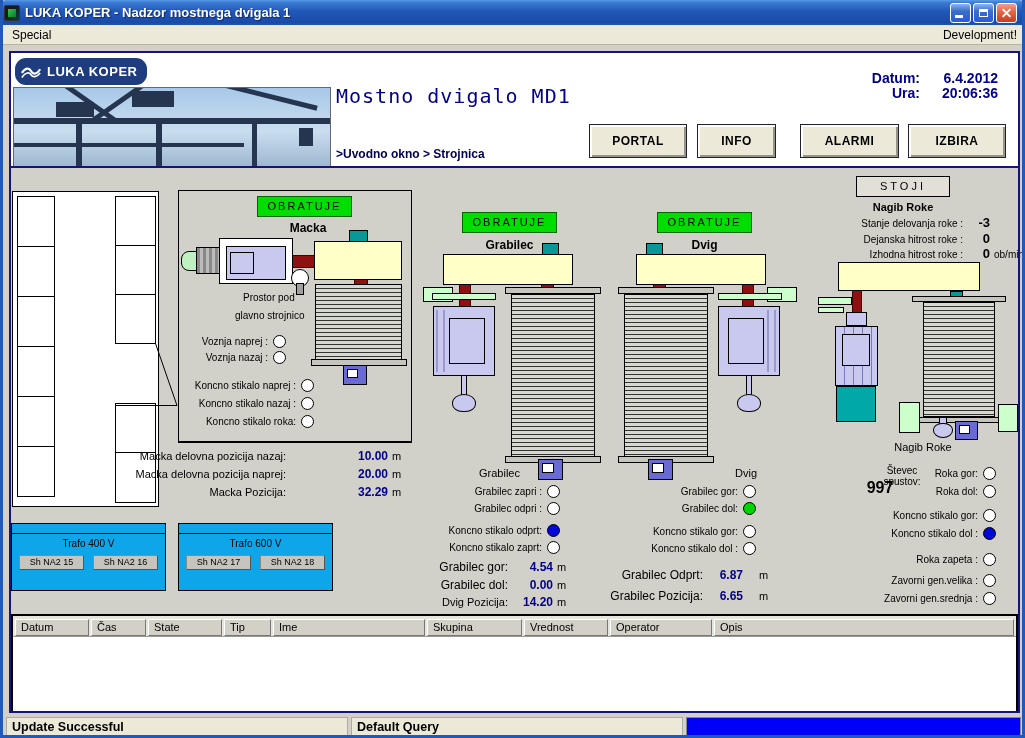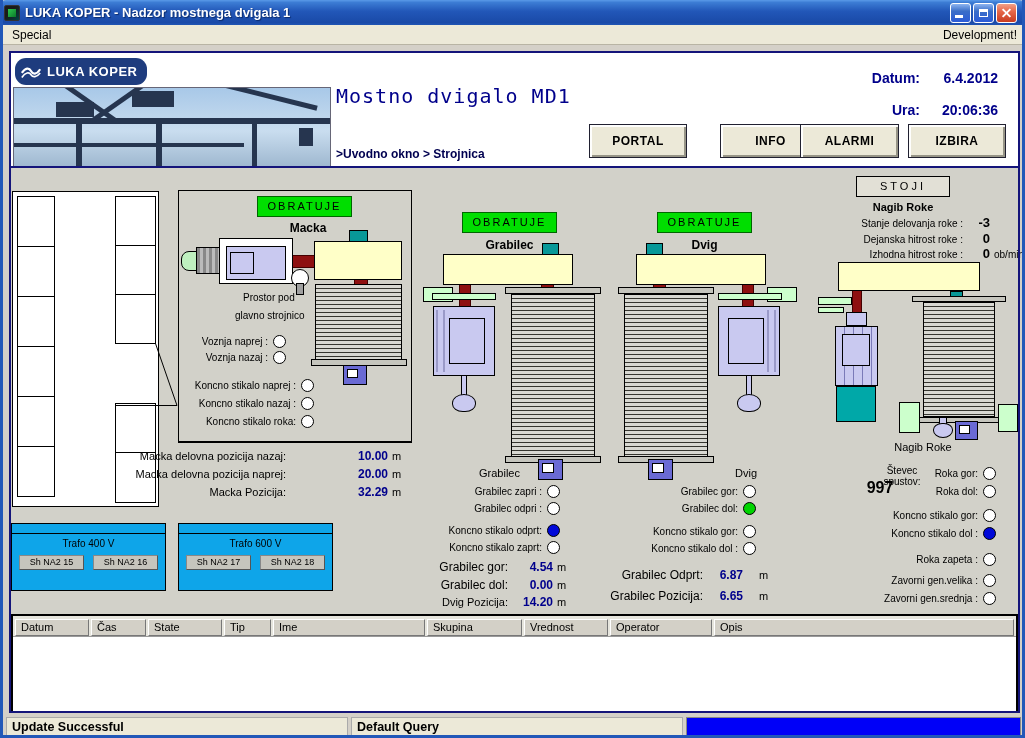--- a/index.html
+++ b/index.html
@@ -145,27 +145,27 @@
     <div class="crane" style="left:285px;top:40px;width:14px;height:18px;"></div>
   </div>
 
   <div id="page-title">Mostno dvigalo MD1</div>
   <div id="breadcrumb">&gt;Uvodno okno &gt; Strojnica</div>
 
   <div class="dt-row" style="left:857px;top:70px;">
     <span class="dl">Datum:</span>
     <span class="dv">6.4.2012</span>
   </div>
-  <div class="dt-row" style="left:857px;top:102px;">
+  <div class="dt-row" style="left:857px;top:85px;">
     <span class="dl">Ura:</span>
     <span class="dv">20:06:36</span>
   </div>
 
   <div class="hbtn" style="left:586px;top:124px;width:98px;">PORTAL</div>
-  <div class="hbtn" style="left:717px;top:124px;width:101px;">INFO</div>
+  <div class="hbtn" style="left:694px;top:124px;width:79px;">INFO</div>
   <div class="hbtn" style="left:797px;top:124px;width:99px;">ALARMI</div>
   <div class="hbtn" style="left:905px;top:124px;width:98px;">IZBIRA</div>
 
   <svg class="abs" style="left:8px;top:188px;" width="170" height="322">
     <rect x="1.5" y="3.5" width="146" height="315" fill="#fff" stroke="#000"></rect>
     <g fill="#fff" stroke="#000">
       <rect x="6.5" y="8.5" width="37" height="50"></rect>
         <rect x="6.5" y="58.5" width="37" height="50"></rect>
       <rect x="6.5" y="108.5" width="37" height="50"></rect>
         <rect x="6.5" y="158.5" width="37" height="50"></rect>

